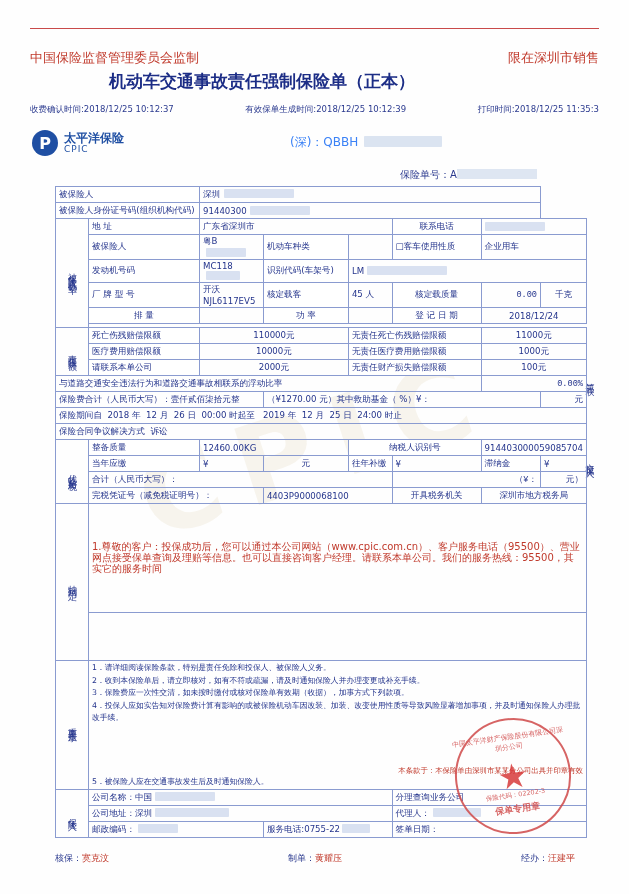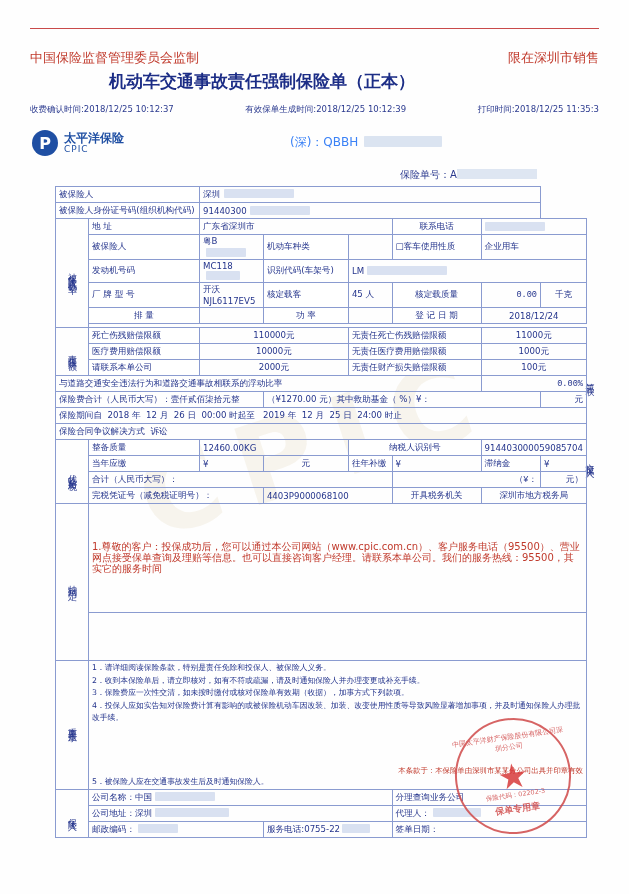--- a/index.html
+++ b/index.html
@@ -271,14 +271,19 @@
   </tbody>
     </table>
 
   <div class="stamp">
     <div class="txt-top">中国太平洋财产保险股份有限公司深圳分公司</div>
     <div class="star">★</div>
     <div class="txt-mid">保险代码：02202-3</div>
     <div class="txt-bot">保单专用章</div>
   </div>
 
+  <div class="footer">
+    <div><span>核保：</span><span class="v">寞克汶</span></div>
+    <div><span>制单：</span><span class="v">黄耀压</span></div>
+    <div><span>经办：</span><span class="v">汪建平</span></div>
+  </div>
 
 </div>
 
 </body></html>

